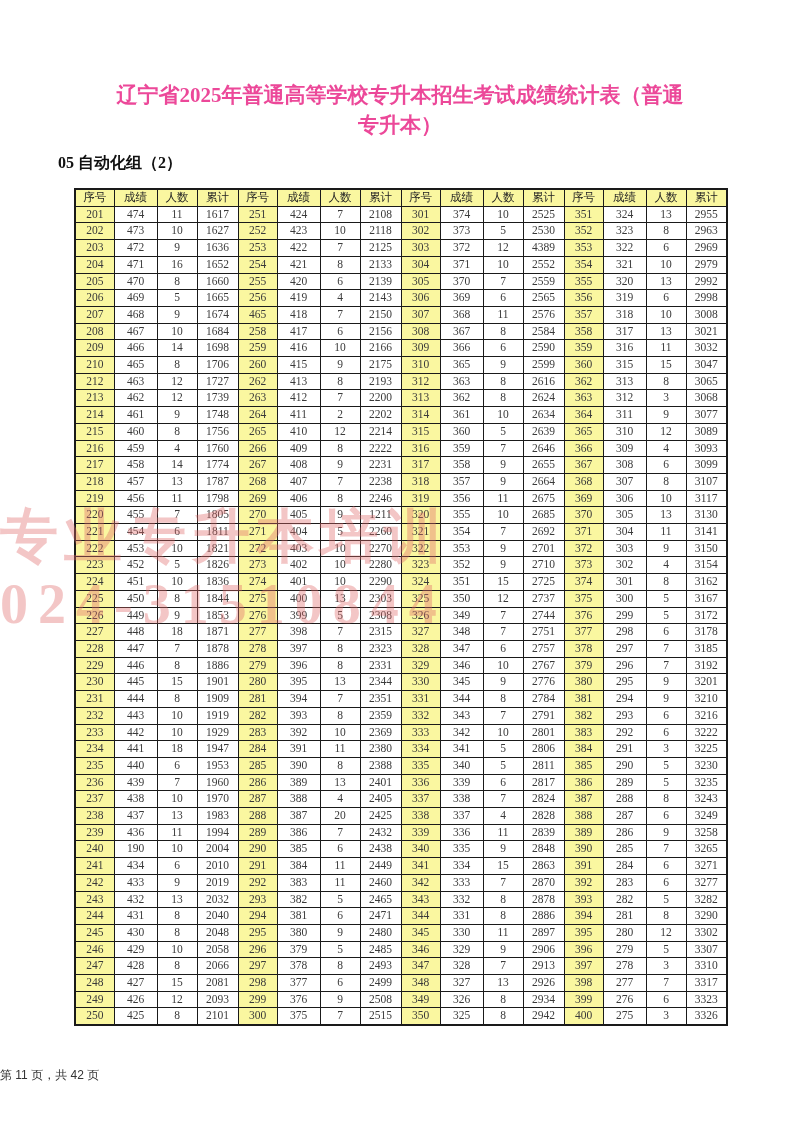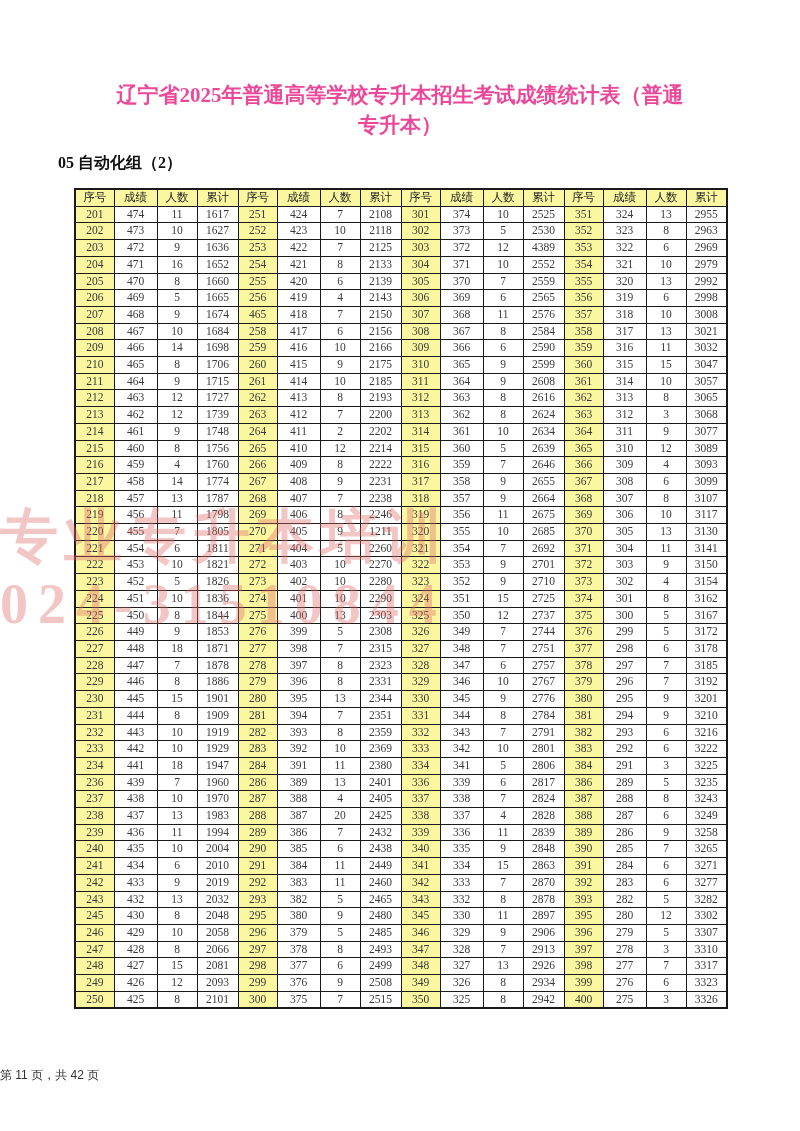--- a/index.html
+++ b/index.html
@@ -284,38 +284,20 @@
             <td class="seq">310</td>
             <td class="score">365</td>
             <td class="count">9</td>
             <td class="cum">2599</td>
             <td class="seq">360</td>
             <td class="score">315</td>
             <td class="count">15</td>
             <td class="cum">3047</td>
           </tr>
           <tr>
-            <td class="seq">211</td>
-            <td class="score">464</td>
-            <td class="count">9</td>
-            <td class="cum">1715</td>
-            <td class="seq">261</td>
-            <td class="score">414</td>
-            <td class="count">10</td>
-            <td class="cum">2185</td>
-            <td class="seq">311</td>
-            <td class="score">364</td>
-            <td class="count">9</td>
-            <td class="cum">2608</td>
-            <td class="seq">361</td>
-            <td class="score">314</td>
-            <td class="count">10</td>
-            <td class="cum">3057</td>
-          </tr>
-          <tr>
             <td class="seq">212</td>
             <td class="score">463</td>
             <td class="count">12</td>
             <td class="cum">1727</td>
             <td class="seq">262</td>
             <td class="score">413</td>
             <td class="count">8</td>
             <td class="cum">2193</td>
             <td class="seq">312</td>
             <td class="score">363</td>
@@ -714,20 +696,38 @@
             <td class="count">11</td>
             <td class="cum">2380</td>
             <td class="seq">334</td>
             <td class="score">341</td>
             <td class="count">5</td>
             <td class="cum">2806</td>
             <td class="seq">384</td>
             <td class="score">291</td>
             <td class="count">3</td>
             <td class="cum">3225</td>
+          </tr>
+          <tr>
+            <td class="seq">235</td>
+            <td class="score">440</td>
+            <td class="count">6</td>
+            <td class="cum">1953</td>
+            <td class="seq">285</td>
+            <td class="score">390</td>
+            <td class="count">8</td>
+            <td class="cum">2388</td>
+            <td class="seq">335</td>
+            <td class="score">340</td>
+            <td class="count">5</td>
+            <td class="cum">2811</td>
+            <td class="seq">385</td>
+            <td class="score">290</td>
+            <td class="count">5</td>
+            <td class="cum">3230</td>
           </tr>
           <tr>
             <td class="seq">236</td>
             <td class="score">439</td>
             <td class="count">7</td>
             <td class="cum">1960</td>
             <td class="seq">286</td>
             <td class="score">389</td>
             <td class="count">13</td>
             <td class="cum">2401</td>
@@ -789,21 +789,21 @@
             <td class="score">336</td>
             <td class="count">11</td>
             <td class="cum">2839</td>
             <td class="seq">389</td>
             <td class="score">286</td>
             <td class="count">9</td>
             <td class="cum">3258</td>
           </tr>
           <tr>
             <td class="seq">240</td>
-            <td class="score">435</td>
+            <td class="score">190</td>
             <td class="count">10</td>
             <td class="cum">2004</td>
             <td class="seq">290</td>
             <td class="score">385</td>
             <td class="count">6</td>
             <td class="cum">2438</td>
             <td class="seq">340</td>
             <td class="score">335</td>
             <td class="count">9</td>
             <td class="cum">2848</td>
@@ -858,20 +858,38 @@
             <td class="count">5</td>
             <td class="cum">2465</td>
             <td class="seq">343</td>
             <td class="score">332</td>
             <td class="count">8</td>
             <td class="cum">2878</td>
             <td class="seq">393</td>
             <td class="score">282</td>
             <td class="count">5</td>
             <td class="cum">3282</td>
+          </tr>
+          <tr>
+            <td class="seq">244</td>
+            <td class="score">431</td>
+            <td class="count">8</td>
+            <td class="cum">2040</td>
+            <td class="seq">294</td>
+            <td class="score">381</td>
+            <td class="count">6</td>
+            <td class="cum">2471</td>
+            <td class="seq">344</td>
+            <td class="score">331</td>
+            <td class="count">8</td>
+            <td class="cum">2886</td>
+            <td class="seq">394</td>
+            <td class="score">281</td>
+            <td class="count">8</td>
+            <td class="cum">3290</td>
           </tr>
           <tr>
             <td class="seq">245</td>
             <td class="score">430</td>
             <td class="count">8</td>
             <td class="cum">2048</td>
             <td class="seq">295</td>
             <td class="score">380</td>
             <td class="count">9</td>
             <td class="cum">2480</td>

